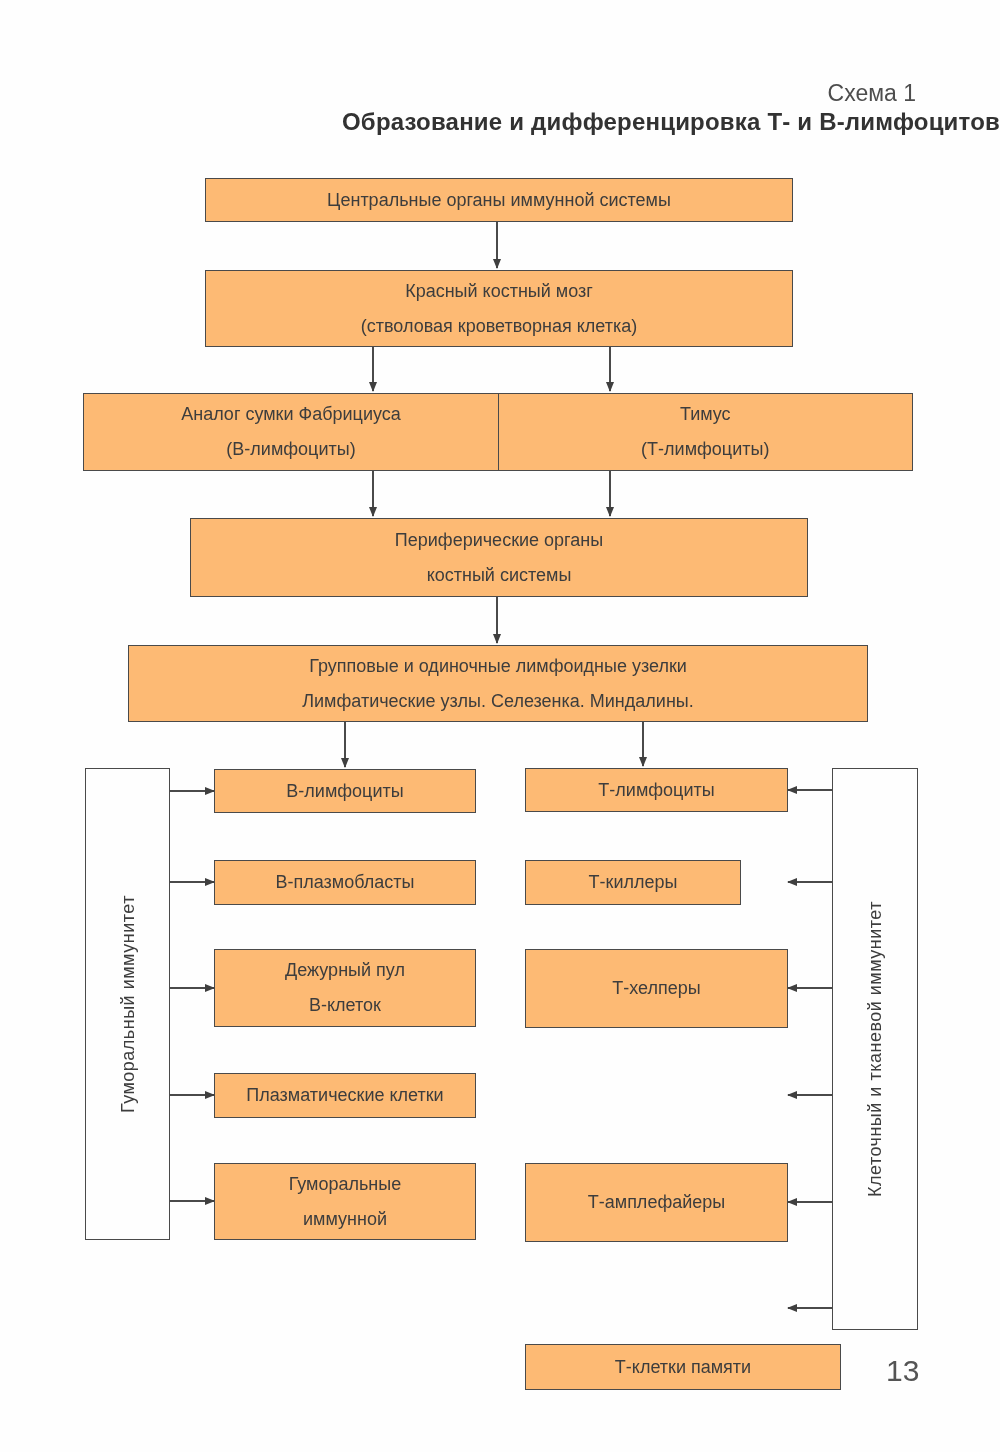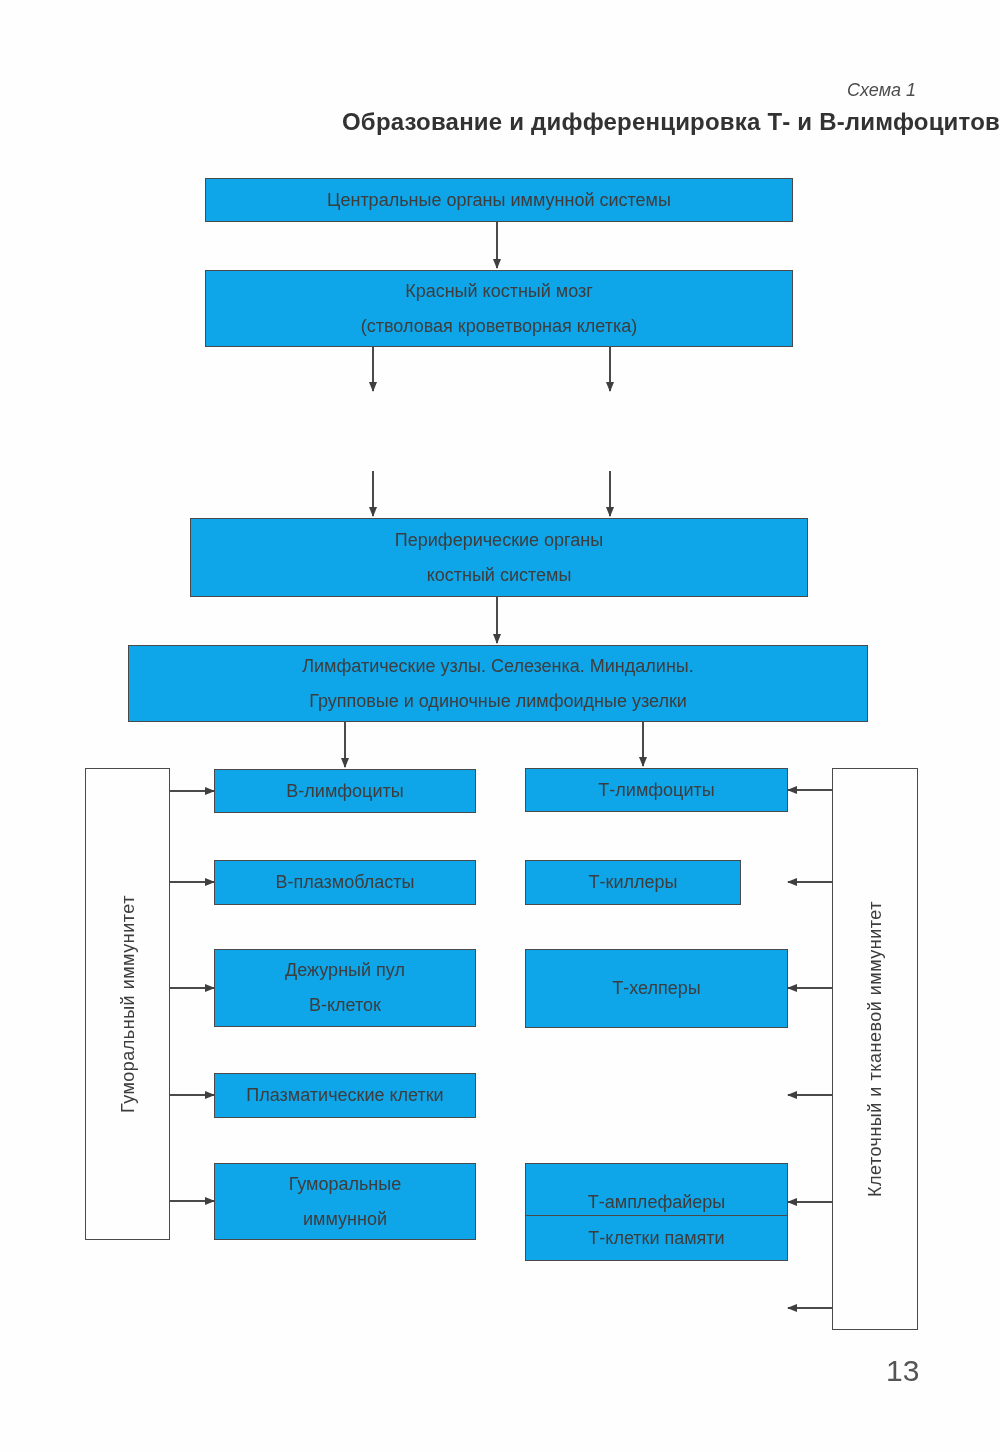--- a/index.html
+++ b/index.html
@@ -7,33 +7,33 @@
     position:relative;
     width:1000px;height:1452px;
     margin:0 auto;
     background:#fefefe;
     font-family:"Liberation Sans","DejaVu Sans",sans-serif;
     color:#3d3d3d;
     overflow:hidden;
   }
   .scheme-label{
     position:absolute;top:80px;right:84px;
-    font-style:italic;font-size:18px;color:#4d4d4d;
+    font-size:23px;color:#4d4d4d;
   }
   .title{
     position:absolute;top:108px;left:0;width:1000px;
     margin:0;text-align:right;
     font-size:24px;font-weight:bold;color:#323232;
     letter-spacing:.2px;
   }
   .box{
     position:absolute;
     box-sizing:border-box;
     border:1.5px solid #4a4a4a;
-    background:#0ea5e9;
+    background:#fdba74;
     display:flex;flex-direction:column;
     justify-content:center;align-items:center;
     text-align:center;
     font-size:18px;line-height:35px;color:#3d3d3d;
   }
   .ln{display:block;}
   .ln:empty{display:none;}
   .vbox{
     position:absolute;
     box-sizing:border-box;
@@ -87,30 +87,38 @@
 
   <div class="box" style="left:205px;top:178px;width:588px;height:44px">
     <span class="ln">Центральные органы иммунной системы</span>
   </div>
 
   <div class="box" style="left:205px;top:270px;width:588px;height:77px">
     <span class="ln">Красный костный мозг</span>
     <span class="ln">(стволовая кроветворная клетка)</span>
   </div>
 
+  <div class="box" style="left:83px;top:393px;width:416px;height:78px">
+    <span class="ln">Аналог сумки Фабрициуса</span>
+    <span class="ln">(В-лимфоциты)</span>
+  </div>
 
+  <div class="box" style="left:497.5px;top:393px;width:415.5px;height:78px">
+    <span class="ln">Тимус</span>
+    <span class="ln">(Т-лимфоциты)</span>
+  </div>
 
   <div class="box" style="left:190px;top:518px;width:618px;height:79px">
     <span class="ln">Периферические органы</span>
     <span class="ln">костный системы</span>
   </div>
 
   <div class="box" style="left:128px;top:645px;width:740px;height:77px">
+    <span class="ln">Групповые и одиночные лимфоидные узелки</span>
     <span class="ln">Лимфатические узлы. Селезенка. Миндалины.</span>
-    <span class="ln">Групповые и одиночные лимфоидные узелки</span>
   </div>
 
   <div class="box" style="left:214px;top:769px;width:262px;height:44px">
     <span class="ln">В-лимфоциты</span>
   </div>
   <div class="box" style="left:214px;top:949px;width:262px;height:78px">
     <span class="ln">Дежурный пул</span>
     <span class="ln">В-клеток</span>
   </div>
   <div class="box" style="left:214px;top:860px;width:262px;height:45px">
@@ -129,21 +137,21 @@
   </div>
   <div class="box" style="left:525px;top:860px;width:216px;height:45px">
     <span class="ln">Т-киллеры</span>
   </div>
   <div class="box" style="left:525px;top:949px;width:263px;height:79px">
     <span class="ln">Т-хелперы</span>
   </div>
   <div class="box" style="left:525px;top:1163px;width:263px;height:79px">
     <span class="ln">Т-амплефайеры</span>
   </div>
-  <div class="box" style="left:525px;top:1215px;width:263px;height:46px">
+  <div class="box" style="left:525px;top:1344px;width:316px;height:46px">
     <span class="ln">Т-клетки памяти</span>
   </div>
 
   <div class="vbox" style="left:85px;top:768px;width:85px;height:472px">
     <span class="vlabel">Гуморальный иммунитет</span>
   </div>
   <div class="vbox" style="left:832px;top:768px;width:86px;height:562px">
     <span class="vlabel">Клеточный и тканевой иммунитет</span>
   </div>
 

